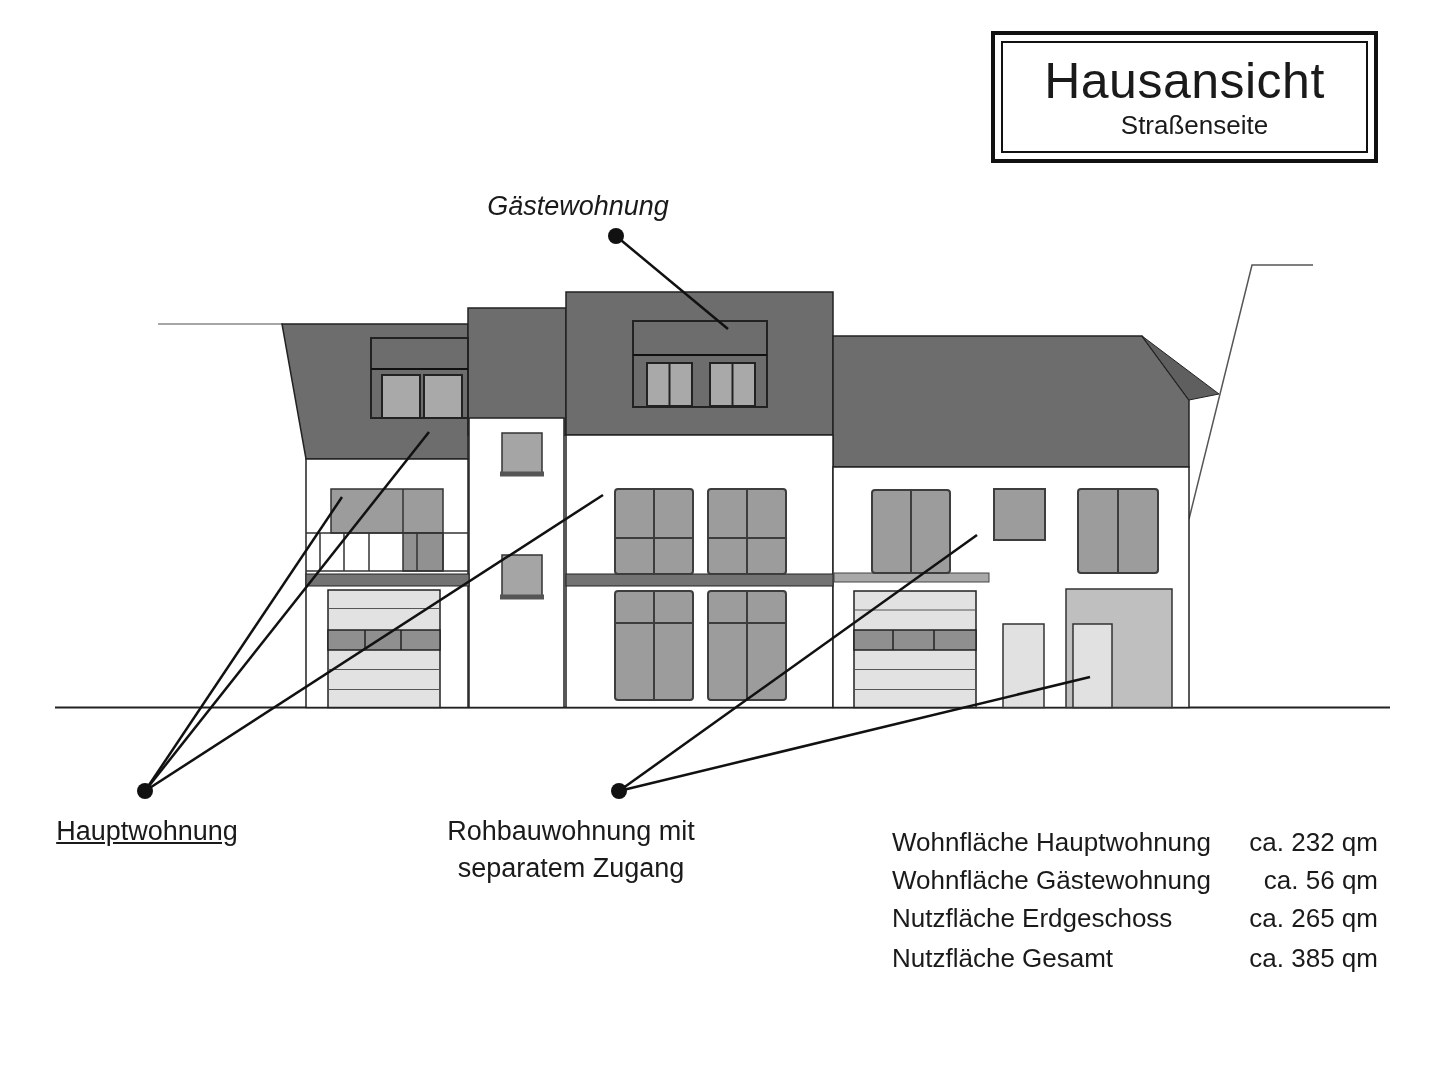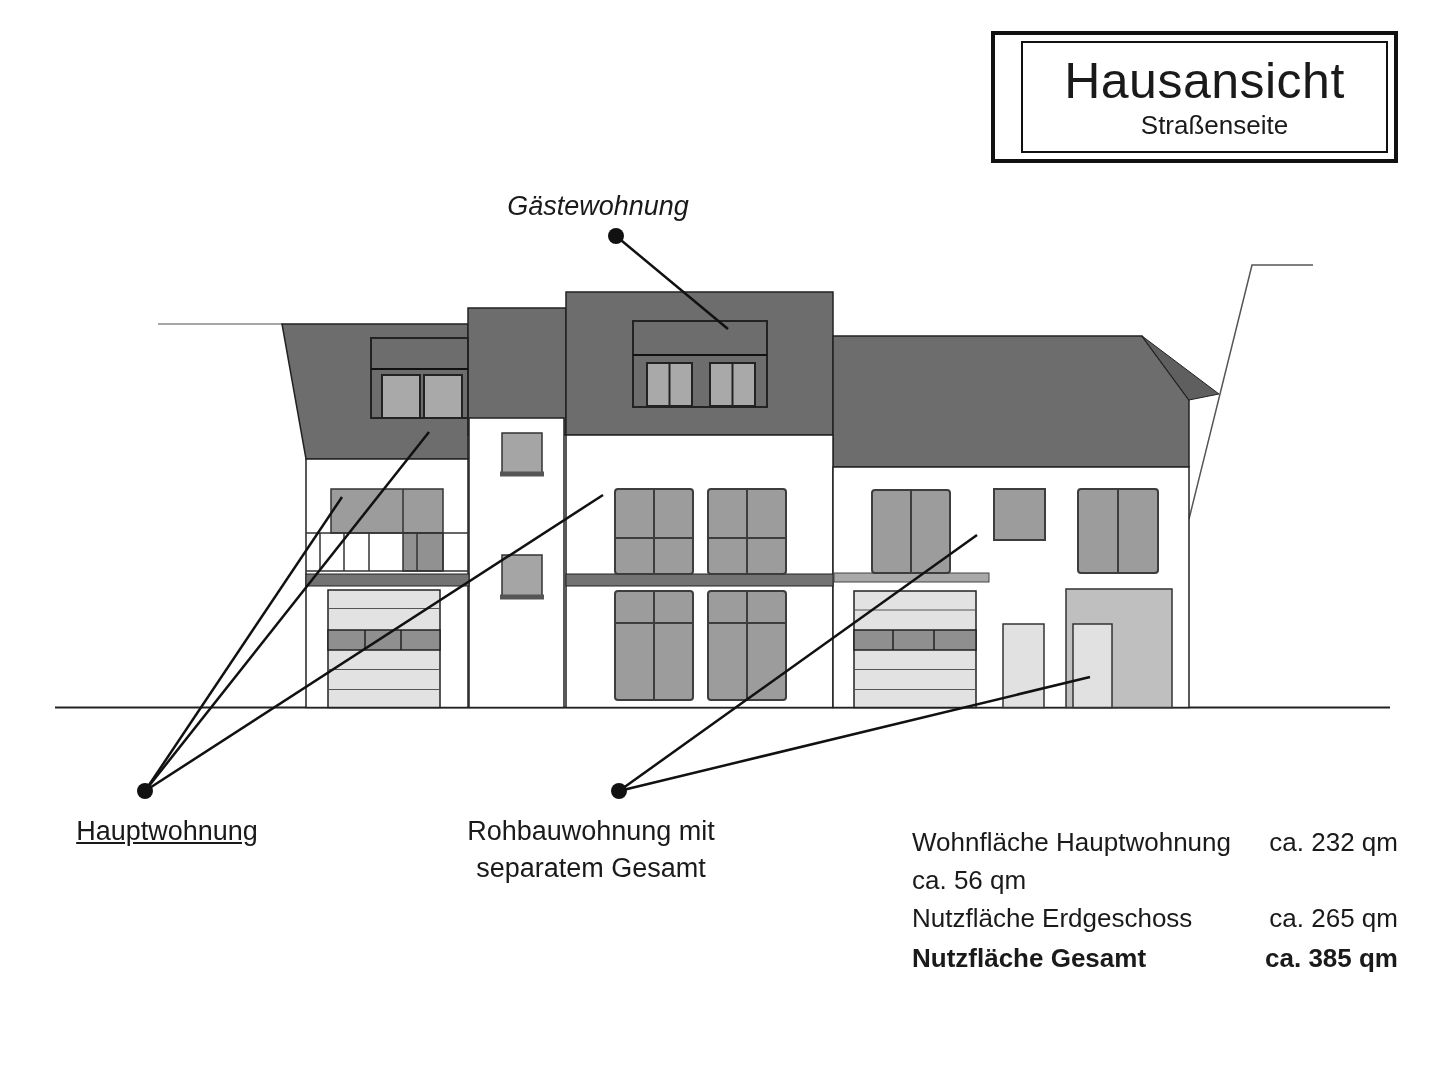--- a/index.html
+++ b/index.html
@@ -1,34 +1,34 @@
 <!DOCTYPE html>
 <html><head>
 <meta charset="utf-8">
 <style>
   html,body{margin:0;padding:0;background:#ffffff;}
   .page{position:relative;width:1440px;height:1080px;background:#ffffff;overflow:hidden;
         font-family:"Liberation Sans","DejaVu Sans",sans-serif;color:#1a1a1a;}
   svg{position:absolute;left:0;top:0;}
-  .overlay{position:absolute;padding-left:20px;}
+  .overlay{position:absolute;}
   
   .title-box{left:991px;top:31px;width:379px;height:124px;border:4px solid #111;}
   .title-box-inner{margin:6px;border:2px solid #111;height:calc(100% - 16px);
                    display:flex;flex-direction:column;align-items:center;justify-content:center;}
   .title-main{font-size:50px;line-height:56px;letter-spacing:0.5px;}
   .title-sub{font-size:26px;line-height:32px;margin-left:20px;}
   
   .callout-label{font-size:27px;line-height:37px;text-align:center;}
   .label-gaeste{left:438px;top:188px;width:280px;font-style:italic;}
   .label-haupt{left:7px;top:813px;width:280px;text-decoration:underline;}
   .label-rohbau{left:411px;top:813px;width:320px;}
   
   .area-table{left:884px;top:828px;width:486px;margin-left:8px;}
   .area-row{display:flex;justify-content:space-between;font-size:26px;line-height:28px;margin-bottom:10px;}
-  .area-row.total{font-weight:bold;margin-top:12px;}
+  .area-row.total{font-weight:normal;margin-top:12px;}
 </style>
 </head>
 <body>
 
 <div class="page">
 
   <svg width="1440" height="1080" viewBox="0 0 1440 1080">
 
     <line x1="158" y1="324" x2="283" y2="324" stroke="#888" stroke-width="1.5"></line>
     <polyline points="1313,265 1252,265 1189,519" fill="none" stroke="#555" stroke-width="1.5"></polyline>
@@ -154,29 +154,30 @@
     <div class="title-box-inner">
       <div class="title-main">Hausansicht</div>
       <div class="title-sub">Straßenseite</div>
     </div>
   </div>
 
   <div class="overlay callout-label label-gaeste">Gästewohnung</div>
   <div class="overlay callout-label label-haupt">Hauptwohnung</div>
   <div class="overlay callout-label label-rohbau">
     <div>Rohbauwohnung mit</div>
-    <div>separatem Gesamt</div>
+    <div>separatem Zugang</div>
   </div>
 
   <div class="overlay area-table">
     <div class="area-row">
       <span>Wohnfläche Hauptwohnung</span>
       <span>ca. 232 qm</span>
     </div>
     <div class="area-row">
+      <span>Wohnfläche Gästewohnung</span>
       <span>ca. 56 qm</span>
     </div>
     <div class="area-row">
       <span>Nutzfläche Erdgeschoss</span>
       <span>ca. 265 qm</span>
     </div>
     <div class="area-row total">
       <span>Nutzfläche Gesamt</span>
       <span>ca. 385 qm</span>
     </div>

